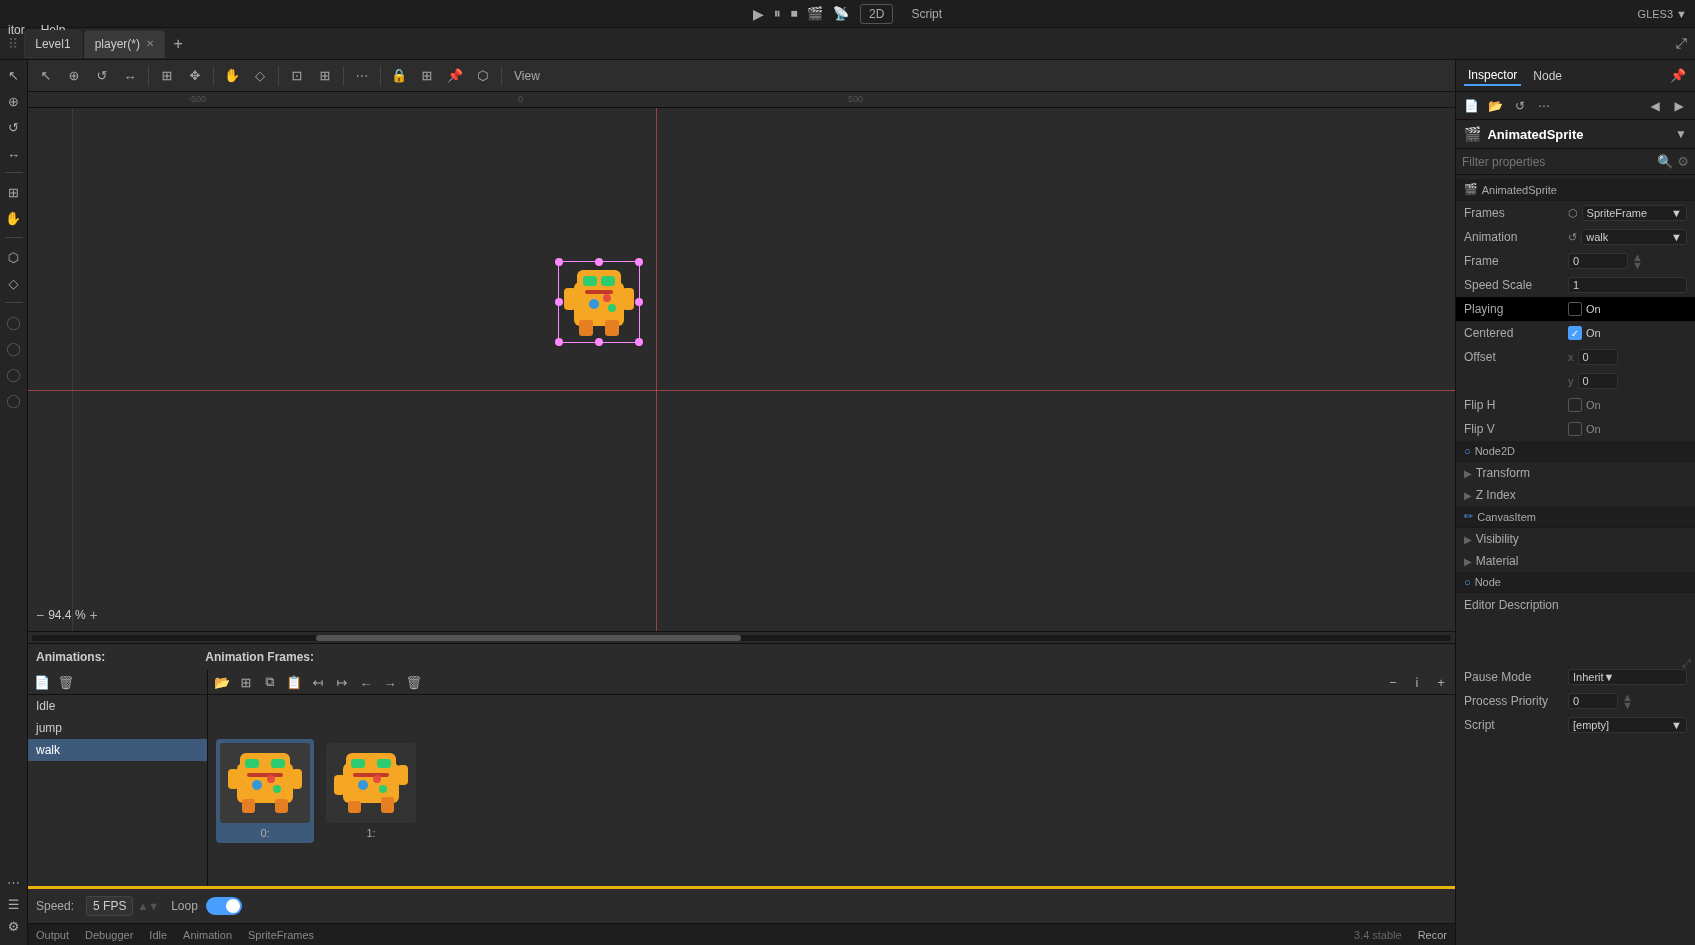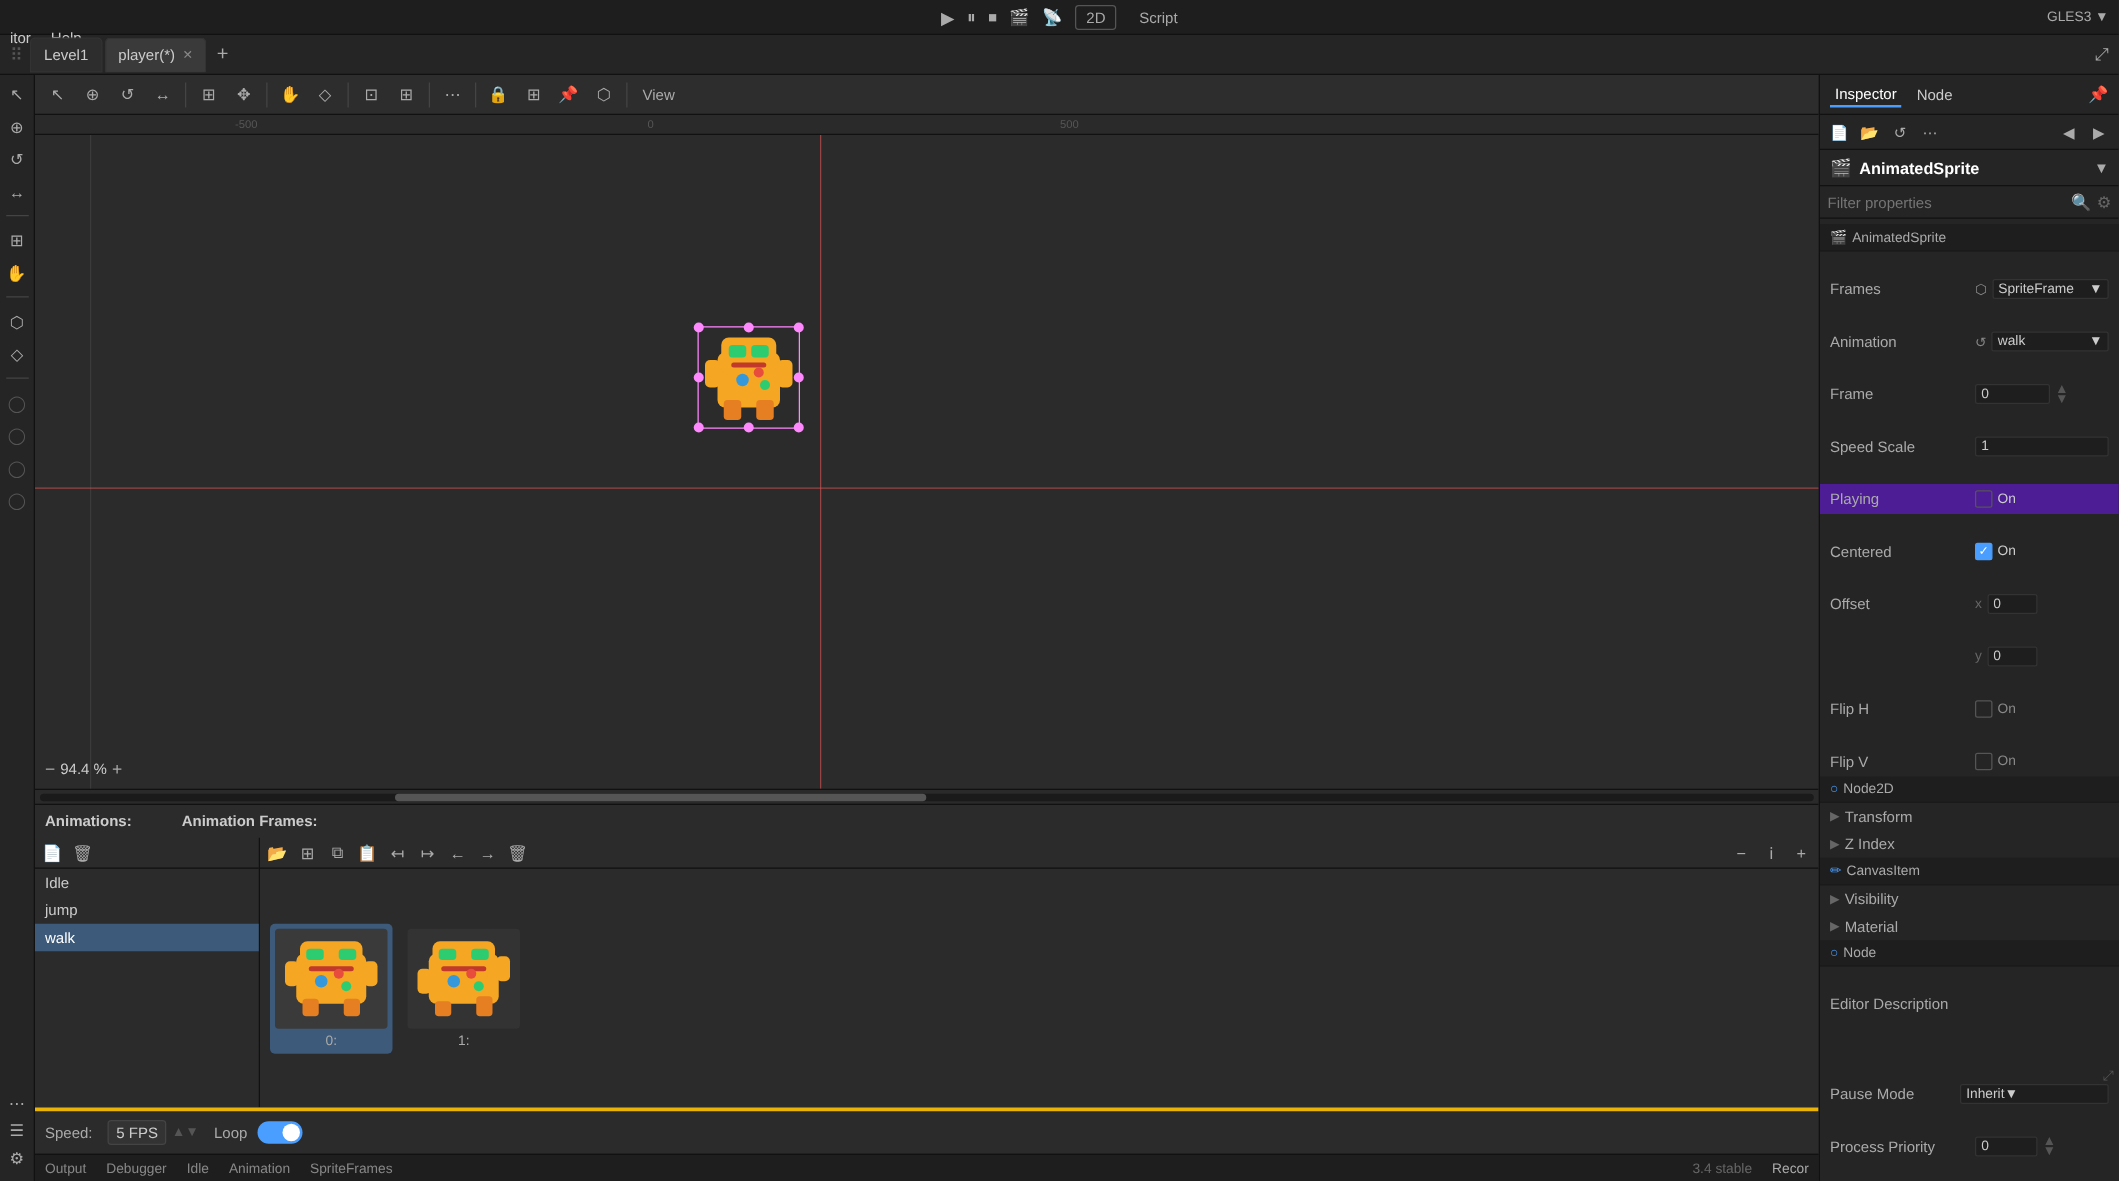--- a/index.html
+++ b/index.html
@@ -32,21 +32,21 @@
     .editor-toolbar { height: 32px; background: #2d2d2d; border-bottom: 1px solid #111; display: flex; align-items: center; padding: 0 6px; gap: 4px; }
     .toolbar-btn { width: 24px; height: 24px; display: flex; align-items: center; justify-content: center; color: #aaa; cursor: pointer; border-radius: 3px; font-size: 13px; }
     .toolbar-sep { width: 1px; height: 20px; background: #444; margin: 0 2px; }
     .view-btn { color: #aaa; font-size: 12px; cursor: pointer; padding: 2px 6px; border-radius: 3px; }
     .canvas-scrollbar-h { height: 12px; background: #2a2a2a; border-top: 1px solid #111; display: flex; align-items: center; padding: 0 4px; }
     .scrollbar-track { flex: 1; height: 6px; background: #1a1a1a; border-radius: 3px; position: relative; }
     .scrollbar-thumb { position: absolute; left: 20%; width: 30%; height: 6px; background: #555; border-radius: 3px; }
 
     
     .bottom-panel { height: 280px; background: #2b2b2b; border-top: 1px solid #111; display: flex; flex-direction: column; }
-    .bottom-panel-header { display: flex; padding: 6px 8px; gap: 40px; }
+    .bottom-panel-header { display: flex; padding: 6px 8px; gap: 100px; }
     .panel-section-title { color: #ccc; font-size: 12px; font-weight: 600; }
     .bottom-panel-content { display: flex; flex: 1; overflow: hidden; }
     .animations-list { width: 180px; border-right: 1px solid #111; display: flex; flex-direction: column; }
     .anim-toolbar { display: flex; align-items: center; gap: 4px; padding: 2px 4px; border-bottom: 1px solid #111; }
     .anim-btn { color: #aaa; font-size: 13px; cursor: pointer; width: 20px; height: 20px; display: flex; align-items: center; justify-content: center; }
     .anim-item { padding: 4px 8px; color: #ccc; cursor: pointer; font-size: 12px; }
     .anim-item.active { background: #3d5a7a; color: #fff; }
     .frames-area { flex: 1; display: flex; flex-direction: column; }
     .frames-toolbar { display: flex; align-items: center; gap: 4px; padding: 2px 4px; border-bottom: 1px solid #111; }
     .frames-content { flex: 1; display: flex; align-items: center; gap: 8px; padding: 8px; overflow-x: auto; }
@@ -78,29 +78,29 @@
     .inspector-node-label { display: flex; align-items: center; gap: 6px; padding: 6px 8px; border-bottom: 1px solid #111; }
     .node-icon { color: #4a9eff; font-size: 14px; }
     .node-name { color: #fff; font-size: 13px; font-weight: 600; }
     .node-dropdown { color: #aaa; margin-left: auto; cursor: pointer; }
     .filter-bar { display: flex; align-items: center; height: 26px; border-bottom: 1px solid #111; padding: 0 6px; gap: 4px; }
     .filter-input { flex: 1; background: transparent; border: none; color: #ccc; font-size: 12px; outline: none; }
     .filter-icon { color: #666; font-size: 13px; }
     .inspector-content { flex: 1; overflow-y: auto; padding: 4px 0; }
     .section-header { padding: 4px 8px; color: #aaa; font-size: 11px; display: flex; align-items: center; gap: 4px; border-bottom: 1px solid #1a1a1a; background: #1e1e1e; }
     .section-header-icon { color: #4a9eff; font-size: 11px; }
-    .prop-row { display: flex; align-items: center; height: 24px; padding: 0 8px; gap: 16px; margin-top: 18px; }
+    .prop-row { display: flex; align-items: center; height: 24px; padding: 0 8px; gap: 4px; }
     .prop-label { width: 100px; color: #aaa; font-size: 12px; flex-shrink: 0; }
     .prop-value { flex: 1; display: flex; align-items: center; gap: 4px; }
     .prop-input { background: #1e1e1e; border: 1px solid #333; color: #ccc; font-size: 11px; padding: 1px 4px; border-radius: 2px; width: 100%; }
     .prop-dropdown { background: #1e1e1e; border: 1px solid #333; color: #ccc; font-size: 11px; padding: 1px 4px; border-radius: 2px; width: 100%; display: flex; align-items: center; justify-content: space-between; cursor: pointer; }
     .checkbox-on { display: flex; align-items: center; gap: 4px; color: #ccc; font-size: 11px; }
     .checkbox { width: 14px; height: 14px; border: 1px solid #555; border-radius: 2px; display: flex; align-items: center; justify-content: center; }
     .checkbox.checked { background: #4a9eff; border-color: #4a9eff; color: #fff; font-size: 10px; }
-    .playing-row { background: #4c1d95; }
+    .playing-row { background: #000000; }
     .xy-inputs { display: flex; gap: 4px; align-items: center; }
     .xy-label { color: #666; font-size: 11px; }
     .xy-inp { width: 40px; background: #1e1e1e; border: 1px solid #333; color: #ccc; font-size: 11px; padding: 1px 4px; border-radius: 2px; }
     .section-collapse { display: flex; align-items: center; gap: 4px; padding: 4px 8px; cursor: pointer; color: #aaa; font-size: 12px; }
     .arrow { color: #666; font-size: 10px; }
     .editor-desc { padding: 4px 8px; color: #555; font-size: 11px; min-height: 40px; }
     .pause-mode-row { display: flex; align-items: center; height: 24px; padding: 0 8px; gap: 4px; }
     .pause-label { width: 100px; color: #aaa; font-size: 12px; }
     .pause-dropdown { flex: 1; background: #1e1e1e; border: 1px solid #333; color: #ccc; font-size: 11px; padding: 1px 4px; border-radius: 2px; display: flex; align-items: center; justify-content: flex-start; cursor: pointer; }
 

